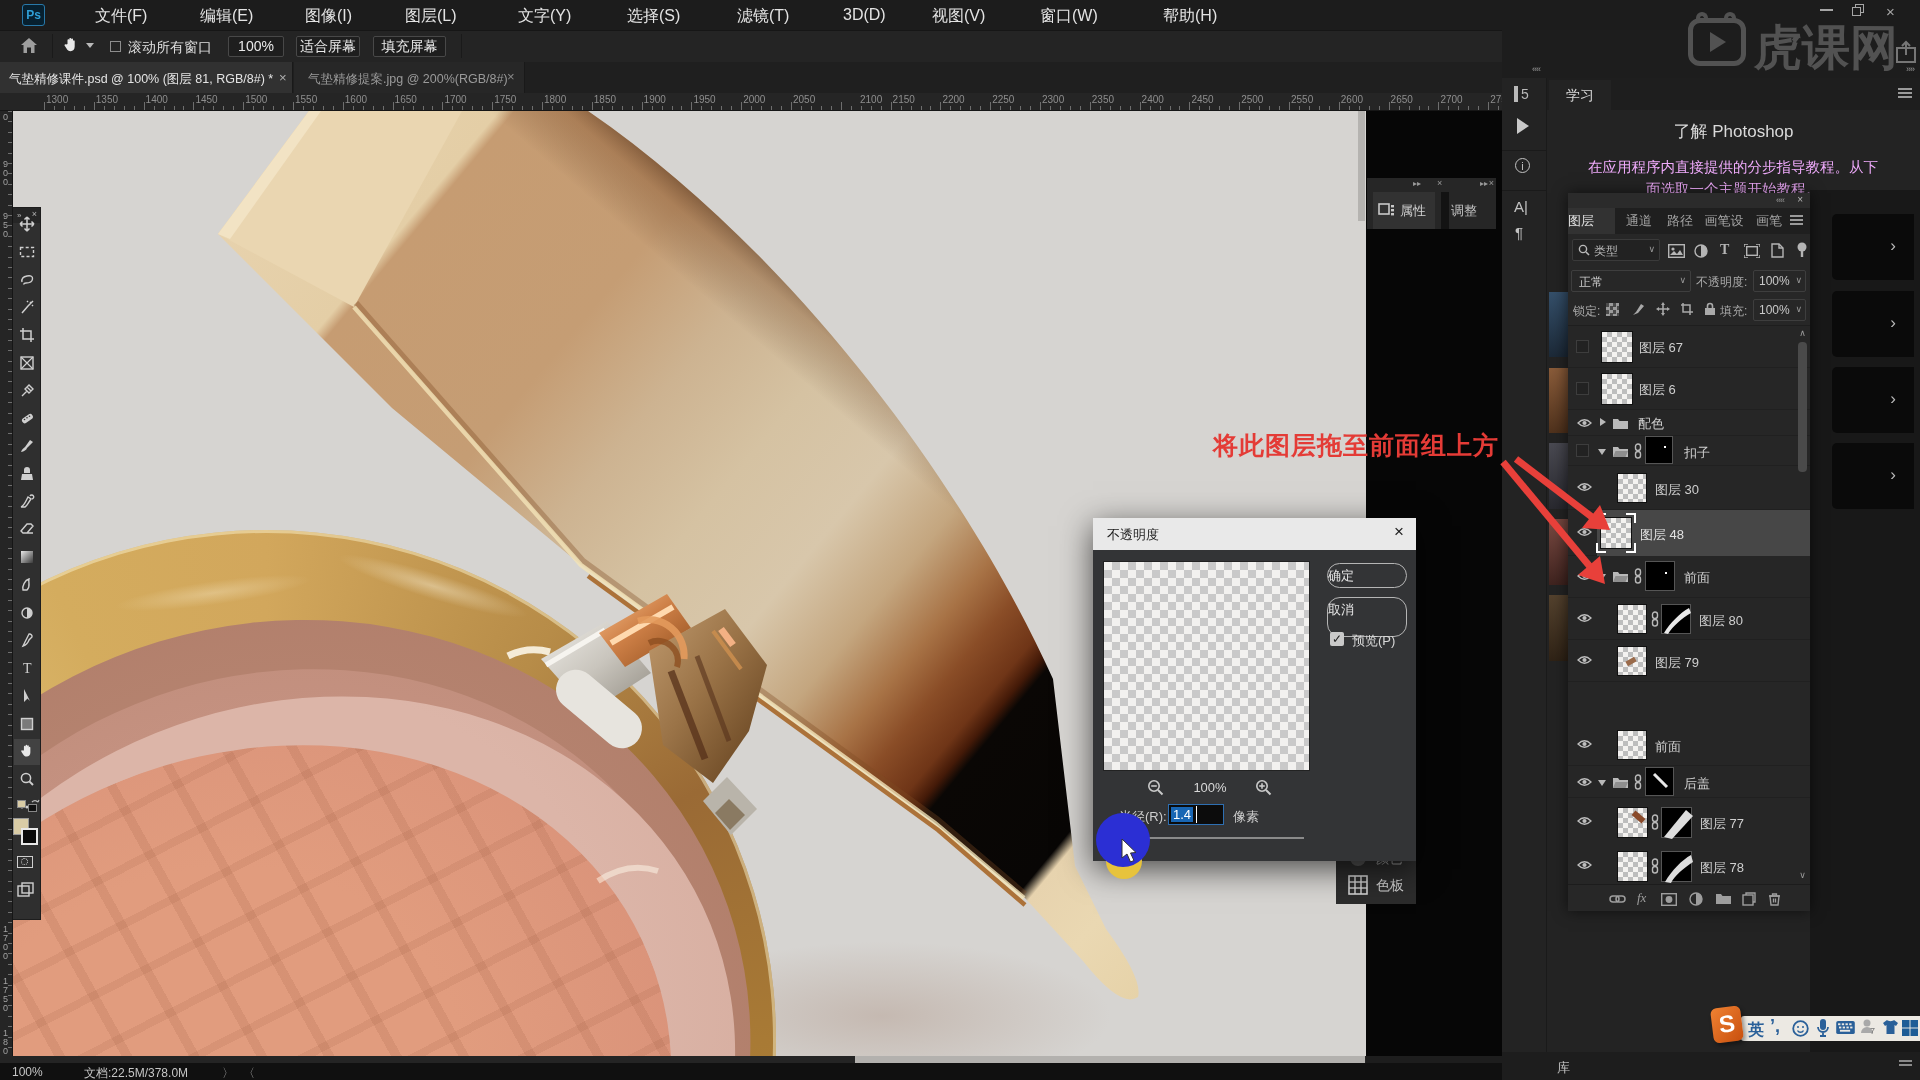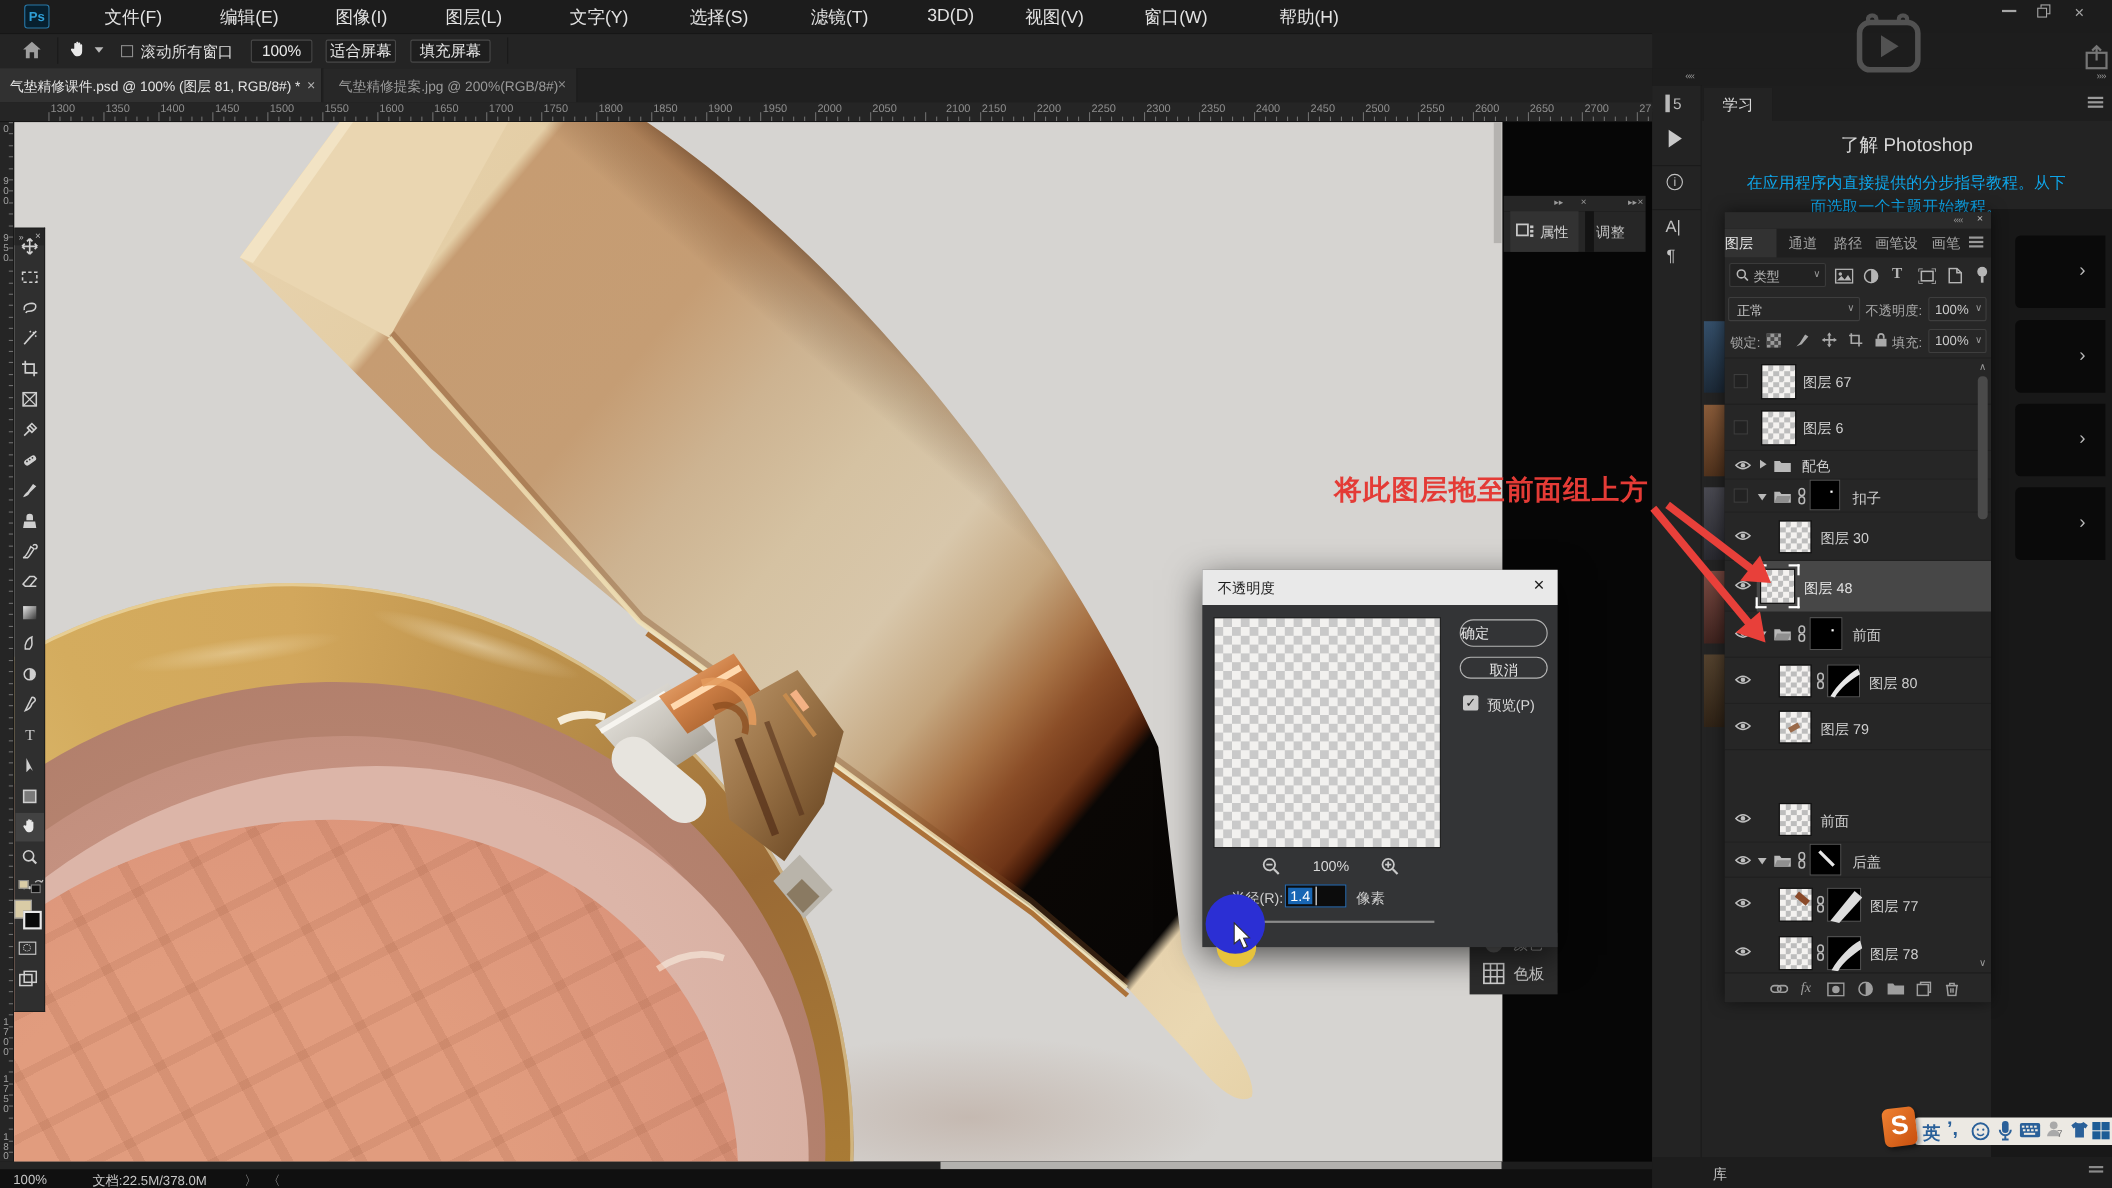--- a/index.html
+++ b/index.html
@@ -566,21 +566,21 @@
  <div style="position:absolute;left:0px;top:112px;width:45px;height:1px;background:#1a1a1a;"></div>
  <div style="position:absolute;left:12px;top:120px;font-size:15px;color:#c2c2c2;">A|</div>
  <div style="position:absolute;left:13px;top:146px;font-size:15px;color:#c2c2c2;">¶</div>
     </div>
 
 <div class="abs" style="left:1547px;top:78px;width:373px;height:978px;background:#232323;"></div>
 <div class="abs" style="left:1547px;top:78px;width:373px;height:32px;background:#1e1e1e;"></div>
 <div class="abs" style="left:1549px;top:80px;width:62px;height:30px;background:#232323;color:#d8d8d8;font-size:14px;text-align:center;line-height:30px;">学习</div>
 <div class="abs" style="left:1898px;top:88px;width:14px;height:2px;background:#9a9a9a;box-shadow:0 4px 0 #9a9a9a,0 8px 0 #9a9a9a;"></div>
 <div class="abs" style="left:1547px;top:120px;width:373px;height:28px;color:#dadada;font-size:17px;text-align:center;">了解 Photoshop</div>
-<div class="abs" style="left:1553px;top:156px;width:360px;color:#0ea5e9;font-size:14.5px;text-align:center;line-height:22px;">在应用程序内直接提供的分步指导教程。从下<br>面选取一个主题开始教程。</div>
+<div class="abs" style="left:1553px;top:156px;width:360px;color:#f0abfc;font-size:14.5px;text-align:center;line-height:22px;">在应用程序内直接提供的分步指导教程。从下<br>面选取一个主题开始教程。</div>
 
 <div class="abs" style="left:1810px;top:190px;width:110px;height:862px;background:#181818;"></div>
 <div class="abs" id="cards">
       <div style="position:absolute;left:1832px;top:214px;width:82px;height:66px;background:#0a0a0a;border-radius:5px 0 0 5px;">
         <span style="position:absolute;right:18px;top:22px;color:#b9b9b9;font-size:17px;">›</span>
       </div>
       <div style="position:absolute;left:1832px;top:291px;width:82px;height:66px;background:#0a0a0a;border-radius:5px 0 0 5px;">
         <span style="position:absolute;right:18px;top:22px;color:#b9b9b9;font-size:17px;">›</span>
       </div>
       <div style="position:absolute;left:1832px;top:367px;width:82px;height:66px;background:#0a0a0a;border-radius:5px 0 0 5px;">
@@ -920,21 +920,21 @@
   <span style="position:absolute;left:26px;top:290px;font-size:13px;color:#cfcfcf;">半径(R):</span>
   <div style="position:absolute;left:75px;top:286px;width:56px;height:21px;background:#0c0c0c;border:1px solid #2e6fb2;">
     <span style="position:absolute;left:2px;top:2px;background:#1866b4;color:#fff;font-size:13px;padding:0 2px;">1.4</span>
     <span style="position:absolute;left:27px;top:1px;width:1px;height:17px;background:#fff;"></span>
   </div>
   <span style="position:absolute;left:140px;top:290px;font-size:13px;color:#cfcfcf;">像素</span>
 
   <div style="position:absolute;left:17px;top:319px;width:194px;height:2px;background:#8a8a8a;"></div>
 
   <div style="position:absolute;left:234px;top:45px;width:80px;height:25px;border:1.5px solid #b5b5b5;border-radius:13px;color:#e6e6e6;font-size:13px;text-align:left;line-height:23px;">确定</div>
-  <div style="position:absolute;left:234px;top:79px;width:80px;height:20px;border:1.5px solid #b5b5b5;border-radius:13px;color:#e6e6e6;font-size:13px;text-align:center;line-height:23px;">取消</div>
+  <div style="position:absolute;left:234px;top:79px;width:80px;height:40px;border:1.5px solid #b5b5b5;border-radius:13px;color:#e6e6e6;font-size:13px;line-height:23px;">取消</div>
   <div style="position:absolute;left:237px;top:114px;width:14px;height:14px;background:#c9c9c9;border-radius:2px;color:#222;font-size:12px;text-align:center;line-height:14px;">✓</div>
   <span style="position:absolute;left:259px;top:114px;font-size:13px;color:#d8d8d8;">预览(P)</span>
 </div>
 
 <div class="abs" style="left:1106px;top:843px;width:36px;height:36px;border-radius:50%;background:#e7c33c;z-index:6;"></div>
 <div class="abs" style="left:1096px;top:813px;width:54px;height:54px;border-radius:50%;background:#2b2fd4;z-index:6;"></div>
 <svg class="abs" style="left:1120px;top:838px;z-index:7;" width="20" height="26" viewBox="0 0 20 26">
       <path d="M2 1 L2 20 L7 16 L10.5 24 L14 22.5 L10.5 15 L16 14.5 Z" fill="#fff" stroke="#333" stroke-width="1"></path>
     </svg>
 
@@ -972,20 +972,21 @@
 <div class="abs" style="left:1502px;top:1052px;width:418px;height:28px;background:#1d1d1d;">
   <span style="position:absolute;left:55px;top:7px;font-size:13px;color:#c2c2c2;">库</span>
   <div style="position:absolute;right:8px;top:8px;width:13px;height:2px;background:#8a8a8a;box-shadow:0 4px 0 #8a8a8a;"></div>
 </div>
 
 <div class="abs" style="left:1688px;top:14px;width:220px;height:56px;opacity:.34;">
   <div style="position:absolute;left:0;top:4px;width:58px;height:48px;border:5px solid #b9b9b9;border-radius:12px;"></div>
   <div style="position:absolute;left:8px;top:-2px;width:12px;height:10px;border:4px solid #b9b9b9;border-bottom:none;border-radius:6px 6px 0 0;"></div>
   <div style="position:absolute;left:36px;top:-2px;width:12px;height:10px;border:4px solid #b9b9b9;border-bottom:none;border-radius:6px 6px 0 0;"></div>
   <div style="position:absolute;left:22px;top:18px;width:0;height:0;border-left:16px solid #b9b9b9;border-top:10px solid transparent;border-bottom:10px solid transparent;"></div>
+  <div style="position:absolute;left:66px;top:2px;font-size:48px;color:#b9b9b9;font-weight:bold;white-space:nowrap;">虎课网</div>
 </div>
 <svg class="abs" style="left:1895px;top:40px;opacity:.5;" width="22" height="24" viewBox="0 0 22 24">
       <rect x="2" y="8" width="18" height="14" fill="none" stroke="#cfcfcf" stroke-width="2"></rect>
       <path d="M11 15 V3 M7 6 L11 2 L15 6" stroke="#cfcfcf" stroke-width="2" fill="none"></path>
     </svg>
 
 <div class="abs" style="left:1741px;top:1016px;width:179px;height:25px;background:#ece9e3;border-radius:3px 0 0 3px;"></div>
 <div class="abs" style="left:1712px;top:1007px;width:30px;height:35px;background:linear-gradient(135deg,#ef8232,#c84f0e);border-radius:6px;transform:rotate(-7deg);box-shadow:2px 3px 4px rgba(0,0,0,.4);"></div>
 <div class="abs" style="left:1719px;top:1010px;font-size:24px;font-weight:bold;color:#fff;transform:rotate(-7deg);">S</div>
 <div class="abs" style="left:1748px;top:1020px;font-size:16px;font-weight:bold;color:#2a6099;">英</div>

